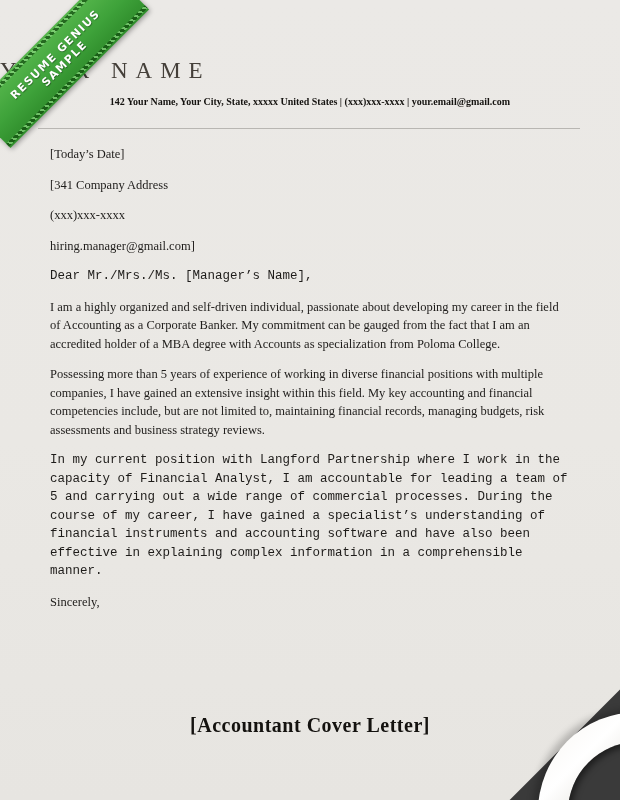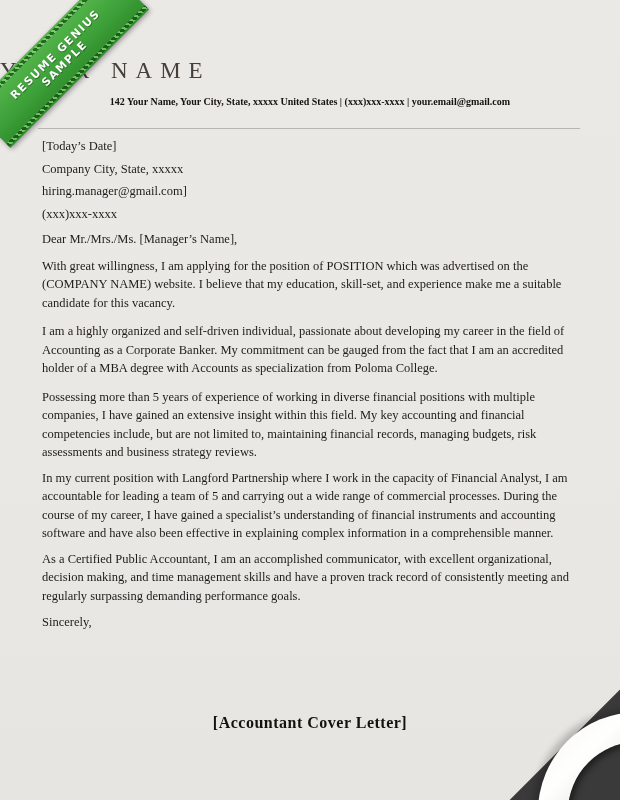--- a/index.html
+++ b/index.html
@@ -86,32 +86,32 @@
   }
 
   
   .letter-body {
     position: absolute;
     top: 133px; left: 38px;
     width: 545px;
     font-size: 12.5px;
     line-height: 18.5px;
   }
-  .letter-body p, .letter-body div { margin: 4px; }
+  .letter-body p, .letter-body div { margin: 12px; }
   .gap-10 { margin-top: 10px !important; }
   .gap-8  { margin-top: 8px  !important; }
-  .gap-7  { margin-top: 7px  !important; }
+  .gap-7  { margin-top: 7px  !important; font-family: Liberation Mono, monospace; }
   .gap-0  { margin-top: 0    !important; }
 
   
   .footer-title {
     position: absolute;
     top: 714px; left: 0; right: 0;
     text-align: center;
-    font-size: 16px;
+    font-size: 20px;
     font-weight: bold;
     color: #14120f;
     letter-spacing: 0.5px;
   }
 
   
   .curl-area { position: absolute; right: 0; bottom: 0; width: 120px; height: 120px; }
   .corner-dark {
     position: absolute; inset: 0;
     background: var(--corner-backdrop);
@@ -147,31 +147,29 @@
     <div class="stitch bottom"></div>
   </div>
 
   <div class="page-title">YOUR NAME</div>
   <div class="contact-line">142 Your Name, Your City, State, xxxxx United States | (xxx)xxx-xxxx | your.email@gmail.com</div>
   <div class="header-divider"></div>
 
   <div class="letter-body">
     <div>[Today’s Date]</div>
 
-    <div>Company City, State, xxxxx</div>
+    <div class="gap-10">[341 Company Address</div>
+    <div>(xxx)xxx-xxxx</div>
     <div>hiring.manager@gmail.com]</div>
-    <div>(xxx)xxx-xxxx</div>
 
     <p class="gap-7">Dear Mr./Mrs./Ms. [Manager’s Name],</p>
 
-    <p class="gap-8">With great willingness, I am applying for the position of POSITION which was advertised on the (COMPANY NAME) website. I believe that my education, skill-set, and experience make me a suitable candidate for this vacancy.</p>
     <p class="gap-10">I am a highly organized and self-driven individual, passionate about developing my career in the field of Accounting as a Corporate Banker. My commitment can be gauged from the fact that I am an accredited holder of a MBA degree with Accounts as specialization from Poloma College.</p>
     <p class="gap-10">Possessing more than 5 years of experience of working in diverse financial positions with multiple companies, I have gained an extensive insight within this field. My key accounting and financial competencies include, but are not limited to, maintaining financial records, managing budgets, risk assessments and business strategy reviews.</p>
     <p class="gap-7">In my current position with Langford Partnership where I work in the capacity of Financial Analyst, I am accountable for leading a team of 5 and carrying out a wide range of commercial processes. During the course of my career, I have gained a specialist’s understanding of financial instruments and accounting software and have also been effective in explaining complex information in a comprehensible manner.</p>
-    <p class="gap-7">As a Certified Public Accountant, I am an accomplished communicator, with excellent organizational, decision making, and time management skills and have a proven track record of consistently meeting and regularly surpassing demanding performance goals.</p>
 
     <div class="gap-8">Sincerely,</div>
   </div>
 
   <div class="footer-title">[Accountant Cover Letter]</div>
 
   <div class="curl-area">
     <div class="corner-dark"></div>
     <div class="curl-fold"></div>
     <div class="curl-inner"></div>

